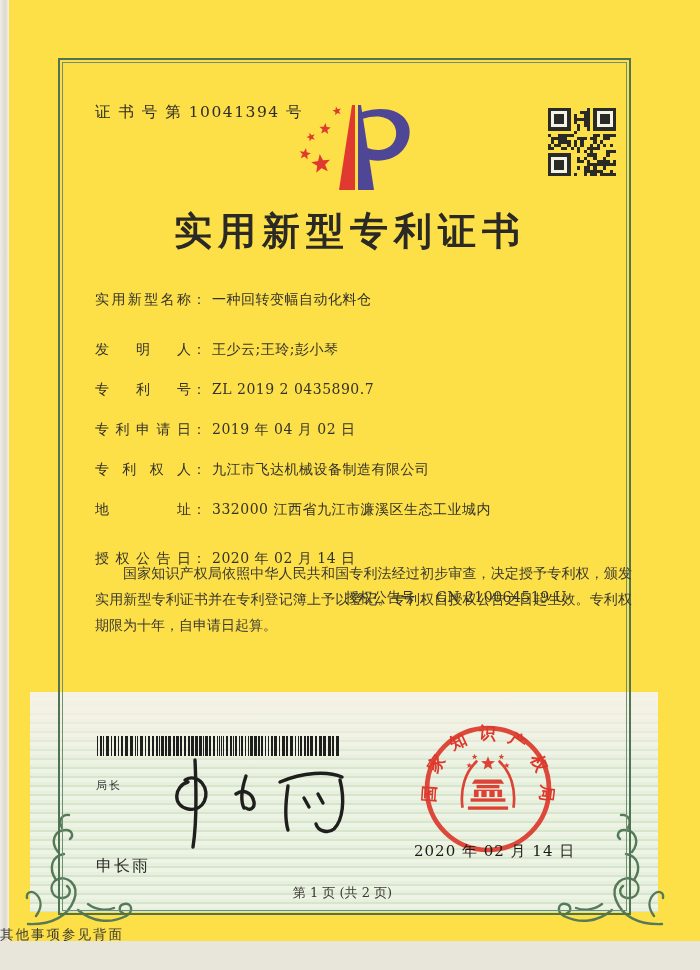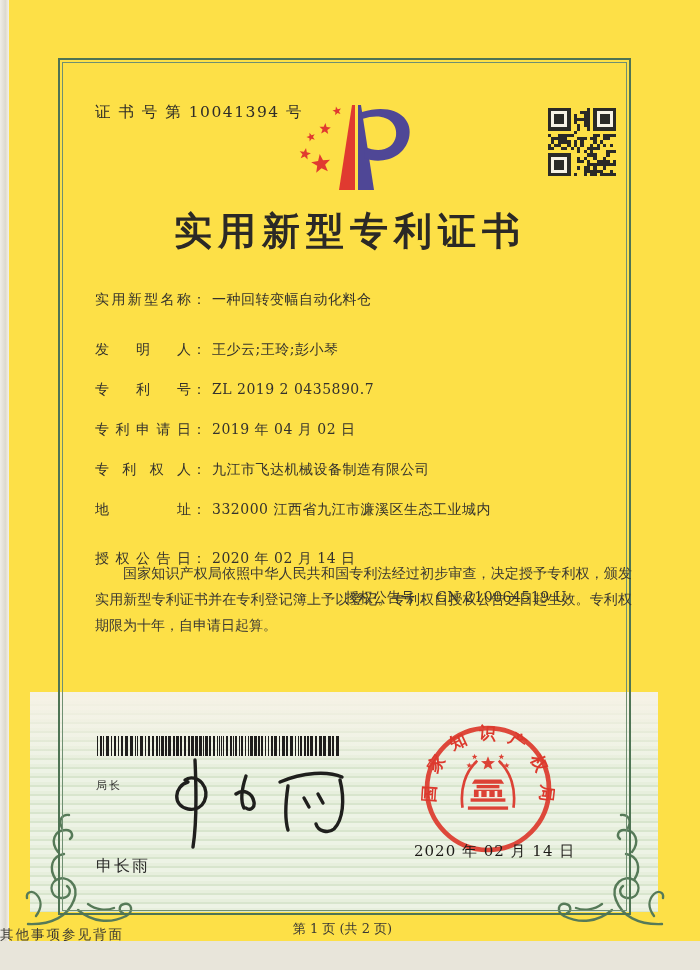--- a/index.html
+++ b/index.html
@@ -39,21 +39,21 @@
     text-align:justify;color:#3a3833;}
   .paras p{margin:0;text-indent:2em;}
   .barcode{position:absolute;left:97px;top:736px;width:244px;height:20px;}
   .signer-title{position:absolute;left:96px;top:778px;font-family:"DejaVu Sans","Liberation Sans",sans-serif;
     font-size:11px;color:#2d2d2b;letter-spacing:2px;}
   .signer-name{position:absolute;left:96px;top:810px;font-family:"DejaVu Sans","Liberation Sans",sans-serif;
     font-size:16px;color:#2d2d2b;letter-spacing:2px;margin-top:46px;}
   .signature{position:absolute;left:158px;top:750px;width:210px;height:105px;}
   .seal{position:absolute;left:421px;top:722px;width:134px;height:134px;z-index:6;}
   .seal-date{position:absolute;left:414px;top:842px;font-size:15px;letter-spacing:1px;color:#1d1b18;z-index:7;}
-  .page-number{position:absolute;left:58px;top:920px;width:569px;text-align:center;font-size:13px;color:#3a3833;}
+  .page-number{position:absolute;left:58px;top:884px;width:569px;text-align:center;font-size:13px;color:#3a3833;}
   .back-note{position:absolute;left:0;top:926px;width:660px;text-align:left;font-size:13.5px;color:#3a3833;letter-spacing:2px;}
 </style>
 </head>
 <body>
 
 <div class="page">
   <div class="scan-edge-left"></div>
 
   <div class="band"></div>
   <div class="band-fade"></div>

